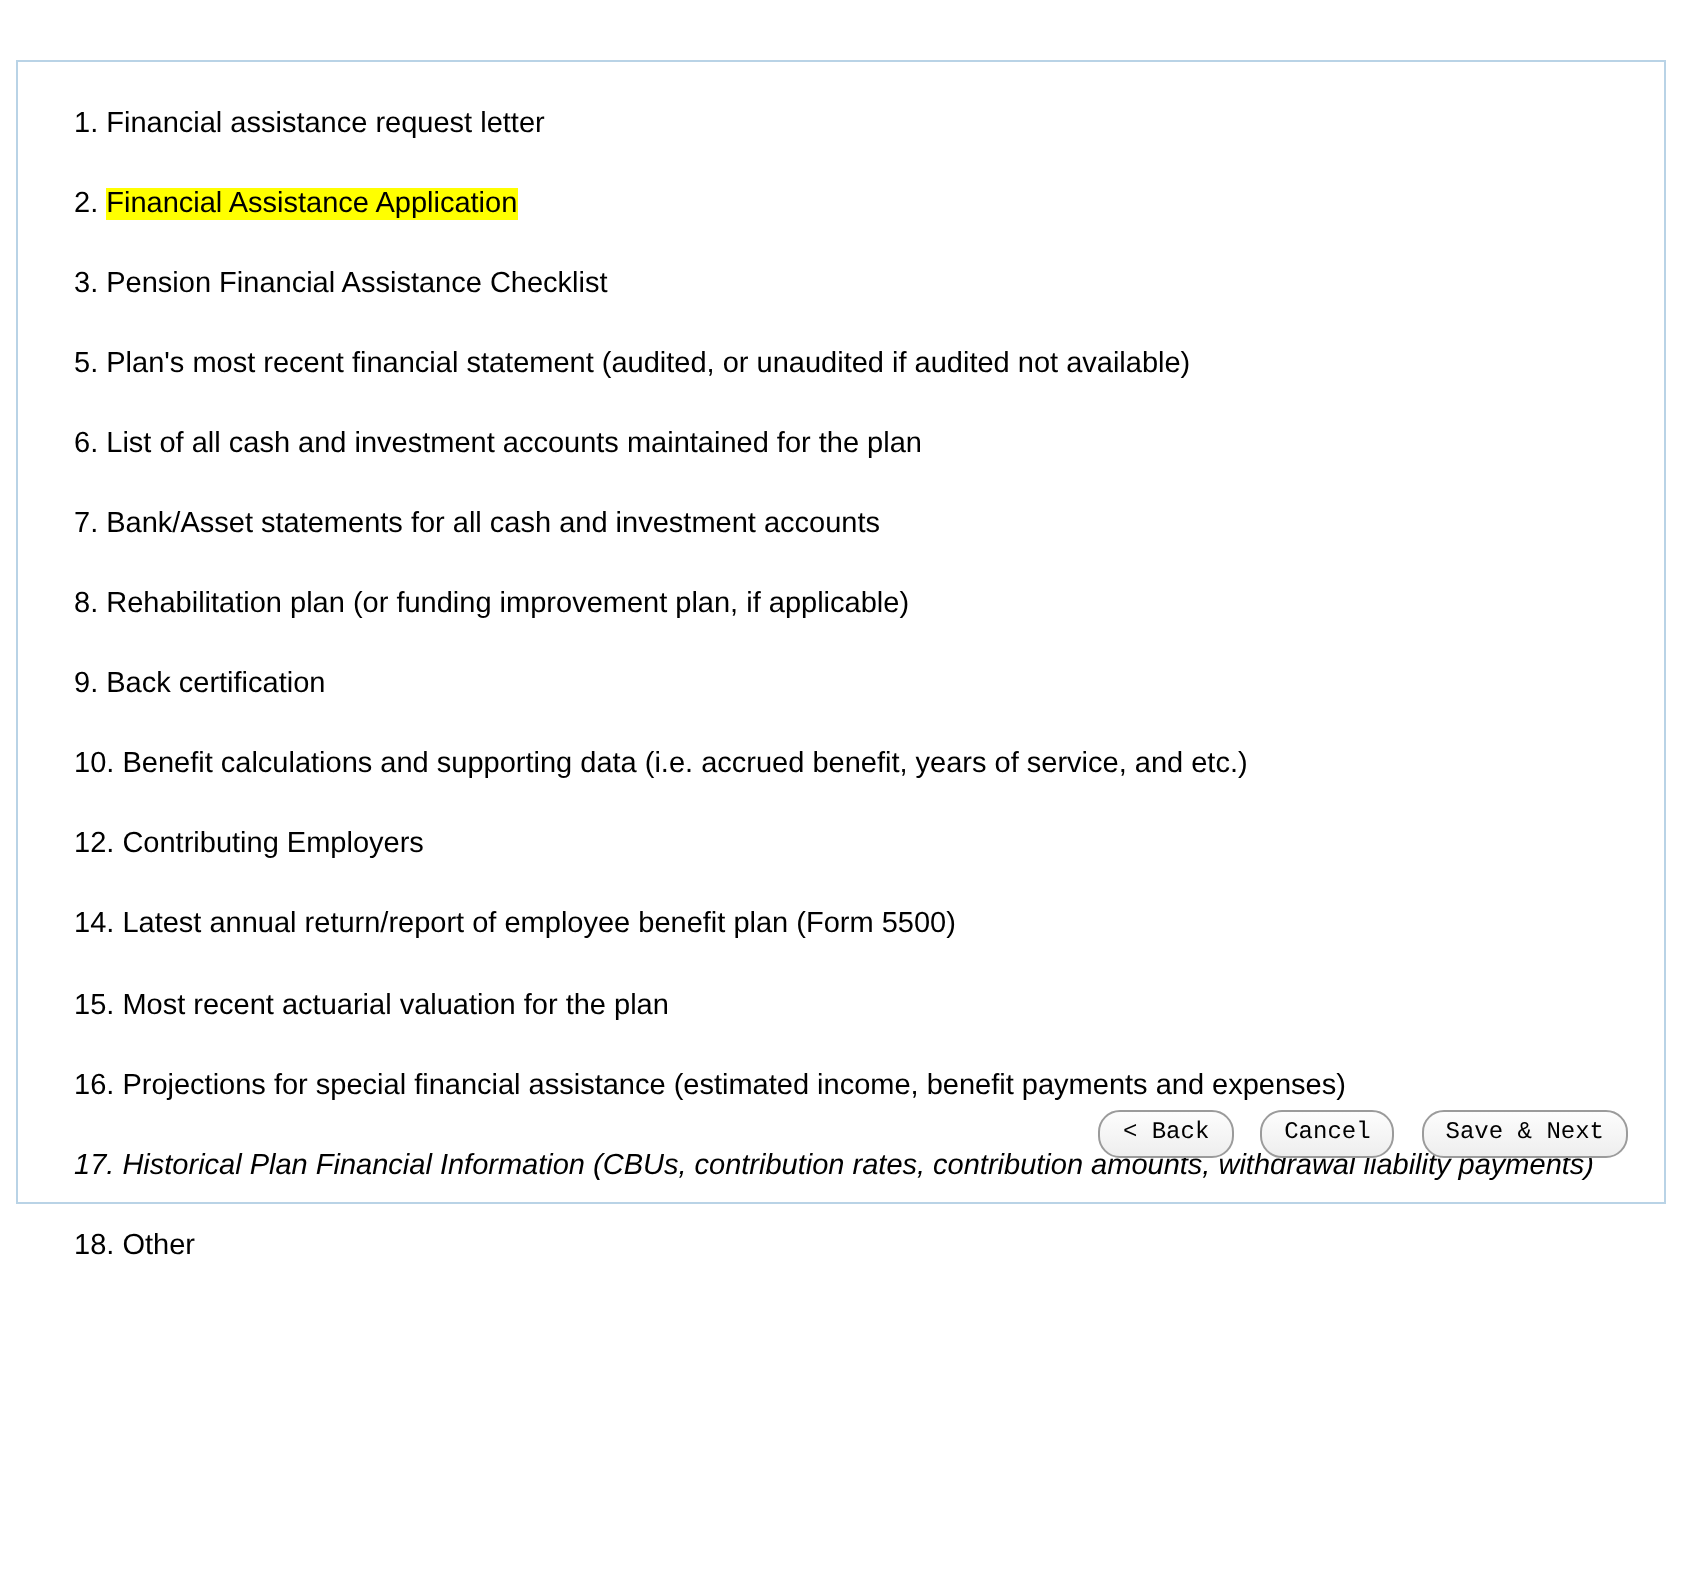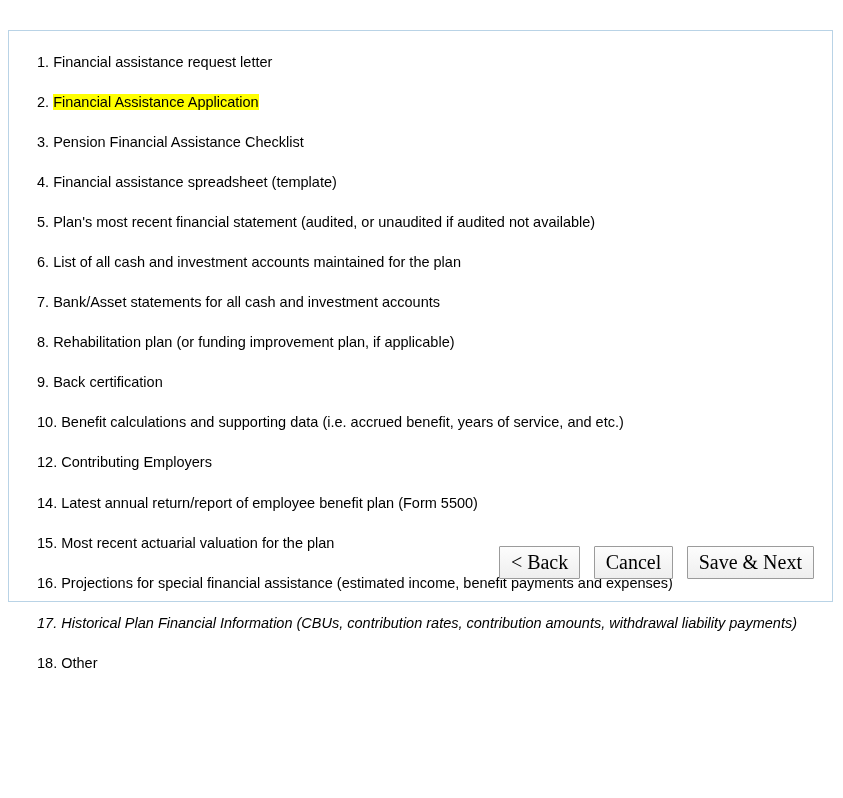--- a/index.html
+++ b/index.html
@@ -55,26 +55,26 @@
   .footer {
     position: absolute;
     left: 0;
     right: 0;
     bottom: 22px;
     padding-right: 18px;
     text-align: right;
   }
   .btn {
     display: inline-block;
-    font-family: Liberation Serif, serif;
-    font-size: 20px;
+    font-family: Liberation Mono, monospace;
+    font-size: 12px;
     color: #000000;
     background: linear-gradient(#fdfdfd, #eeeeee);
     border: 1px solid #9b9b9b;
-    border-radius: 1px;
+    border-radius: 11px;
     padding: 4px 11px 5px 11px;
     margin-left: 9px;
     cursor: pointer;
     line-height: 1.1;
   }
 </style>
 </head>
 <body>
 
 <div class="panel">
@@ -89,24 +89,20 @@
     <p class="doc-item">
       <span class="num">2.</span>
       <span class="txt hl">Financial Assistance Application</span>
     </p>
 
     <p class="doc-item">
       <span class="num">3.</span>
       <span class="txt">Pension Financial Assistance Checklist</span>
     </p>
 
-    <p class="doc-item">
-      <span class="num">4.</span>
-      <span class="txt">Financial assistance spreadsheet (template)</span>
-    </p>
 
     <p class="doc-item">
       <span class="num">5.</span>
       <span class="txt">Plan's most recent financial statement (audited, or unaudited if audited not available)</span>
     </p>
 
     <p class="doc-item">
       <span class="num">6.</span>
       <span class="txt">List of all cash and investment accounts maintained for the plan</span>
     </p>

